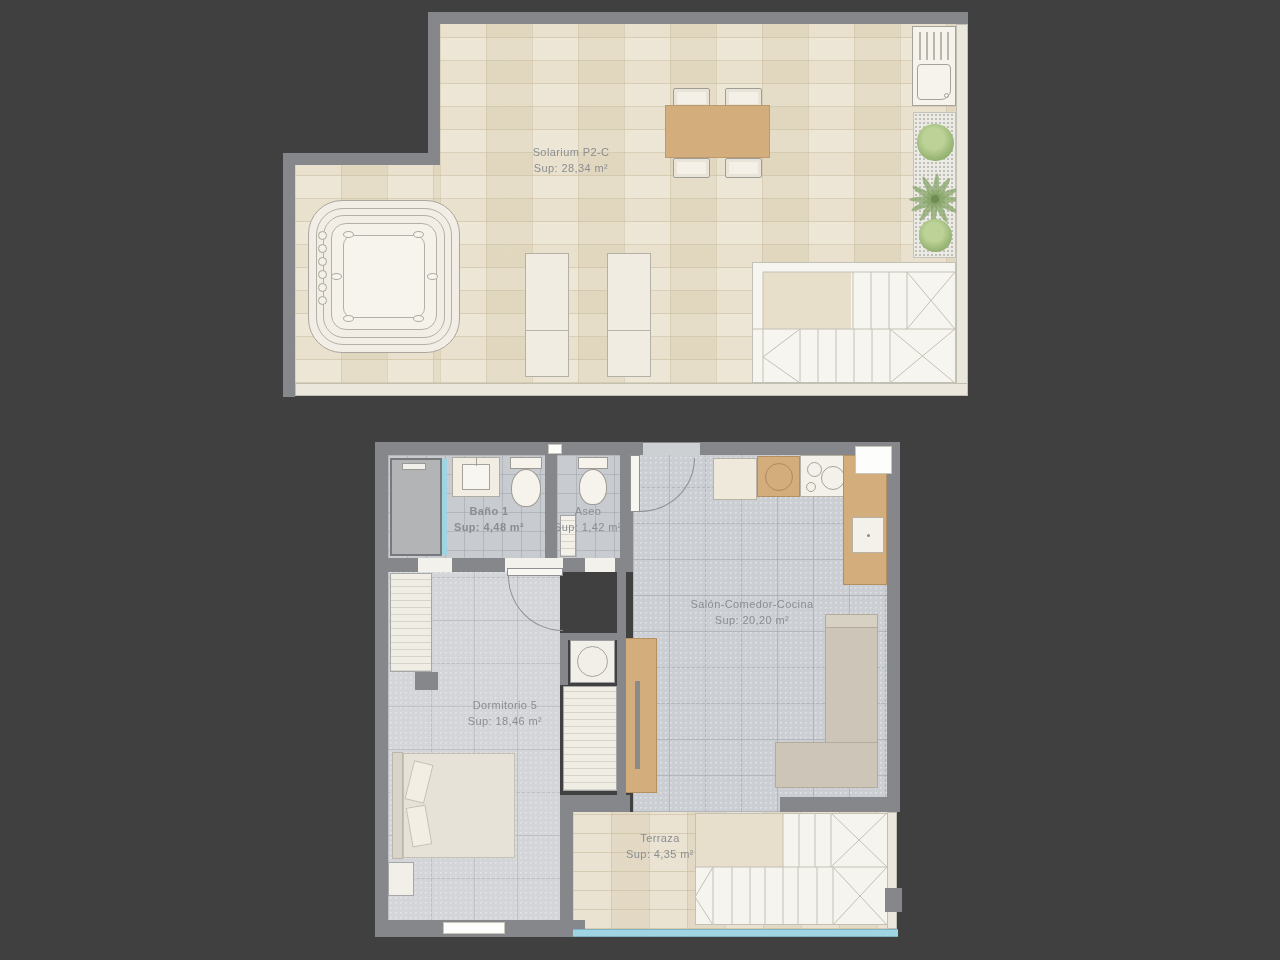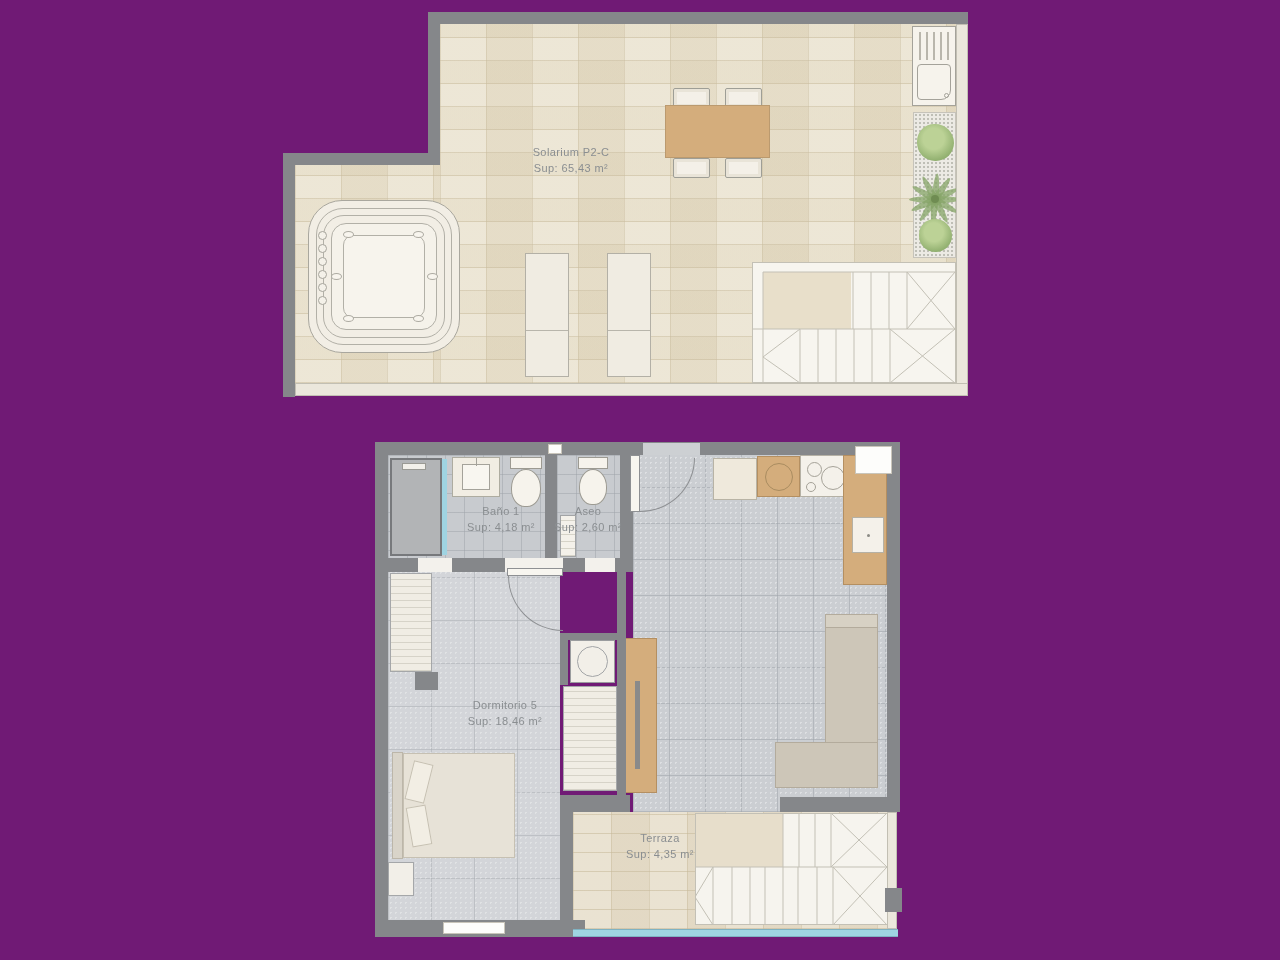--- a/index.html
+++ b/index.html
@@ -1,16 +1,16 @@
 <!DOCTYPE html>
 <html style="--c-wall: #85878a; --c-beige_tile: #e8dfc9; --c-gray_tile: #cbced2; --c-wood: #d4ad7c; --c-glass: #9fd4e2; --c-plant: #94b272; --c-label_text: #8a8e91;"><head>
 <meta charset="utf-8">
 <style>
   html,body{margin:0;padding:0;background:#fff;}
-  #stage{position:relative;width:1280px;height:960px;background:#701a75;overflow:hidden;
+  #stage{position:relative;width:1280px;height:960px;background:#404040;overflow:hidden;
          font-family:"Liberation Sans",sans-serif;}
   .abs{position:absolute;}
   .wall{background:var(--c-wall,#85878a);}
   
   .beige{background-color:var(--c-beige_tile,#e8dfc9);
     background-image:
       repeating-linear-gradient(0deg, rgba(201,188,158,.55) 0 1px, rgba(0,0,0,0) 1px 23px),
       repeating-linear-gradient(90deg, rgba(201,188,158,.45) 0 1px, rgba(0,0,0,0) 1px 46px),
       repeating-linear-gradient(90deg, rgba(255,255,255,.16) 0 46px, rgba(190,176,142,.10) 46px 92px),
       repeating-linear-gradient(0deg, rgba(255,255,255,.10) 0 23px, rgba(190,176,142,.08) 23px 46px);}
@@ -149,21 +149,21 @@
 
   <div class="abs wall" style="left:428px;top:12px;width:540px;height:12px;"></div>
   <div class="abs wall" style="left:428px;top:12px;width:12px;height:153px;"></div>
   <div class="abs wall" style="left:283px;top:153px;width:157px;height:12px;"></div>
   <div class="abs wall" style="left:283px;top:153px;width:12px;height:244px;"></div>
   <div class="abs parapet" style="left:295px;top:383px;width:673px;height:13px;"></div>
   <div class="abs parapet" style="left:956px;top:24px;width:12px;height:360px;"></div>
 
   <div class="abs lbl" style="left:480px;top:144px;width:182px;">
     <div>Solarium P2-C</div>
-    <div>Sup: 65,43 m²</div>
+    <div>Sup: 28,34 m²</div>
   </div>
 
   <div class="abs btile" style="left:388px;top:455px;width:157px;height:115px;"></div>
   <div class="abs btile" style="left:557px;top:455px;width:76px;height:115px;"></div>
   <div class="abs gtile" style="left:633px;top:455px;width:254px;height:357px;"></div>
   <div class="abs dtile" style="left:388px;top:570px;width:172px;height:352px;"></div>
   <div class="abs terr" style="left:573px;top:812px;width:314px;height:117px;"></div>
 
   <div class="abs" style="left:390px;top:458px;width:52px;height:98px;background:#b2b4b6;border:2px solid #77797c;box-sizing:border-box;">
     <div class="abs" style="left:10px;top:3px;width:24px;height:7px;background:#f2f0ea;border:1px solid #9a9a94;box-sizing:border-box;"></div>
@@ -263,27 +263,31 @@
   <div class="abs" style="left:643px;top:443px;width:57px;height:12px;background:#cdd0d3;"></div>
   <div class="abs" style="left:855px;top:446px;width:37px;height:28px;background:#fdfdfb;border:1px solid #c9c5ba;box-sizing:border-box;"></div>
   <div class="abs" style="left:443px;top:922px;width:62px;height:12px;background:#fdfdfb;border:1px solid #c9c5ba;box-sizing:border-box;"></div>
   <div class="abs" style="left:573px;top:929px;width:325px;height:8px;background:var(--c-glass,#9fd4e2);border-top:1px solid #7fb2c2;border-bottom:1px solid #7fb2c2;box-sizing:border-box;"></div>
 
   <div class="abs" style="left:630px;top:455px;width:10px;height:57px;background:#f8f6f0;border:1px solid #8e9093;box-sizing:border-box;"></div>
   <div class="abs" style="left:640px;top:458px;width:55px;height:54px;border:0 solid #8e9093;border-right-width:1px;border-bottom-width:1px;border-radius:0 0 100% 0;box-sizing:border-box;"></div>
   <div class="abs" style="left:507px;top:568px;width:56px;height:8px;background:#f8f6f0;border:1px solid #8e9093;box-sizing:border-box;"></div>
   <div class="abs" style="left:508px;top:576px;width:55px;height:55px;border:0 solid #8e9093;border-left-width:1px;border-bottom-width:1px;border-radius:0 0 0 100%;box-sizing:border-box;"></div>
 
-  <div class="abs lbl" style="left:440px;top:503px;width:122px;">
+  <div class="abs lbl" style="left:428px;top:503px;width:122px;font-weight:bold;">
     <div>Baño 1</div>
-    <div>Sup: 4,18 m²</div>
+    <div>Sup: 4,48 m²</div>
   </div>
   <div class="abs lbl" style="left:546px;top:503px;width:84px;">
     <div>Aseo</div>
-    <div>Sup: 2,60 m²</div>
+    <div>Sup: 1,42 m²</div>
+  </div>
+  <div class="abs lbl" style="left:652px;top:596px;width:200px;">
+    <div>Salón-Comedor-Cocina</div>
+    <div>Sup: 20,20 m²</div>
   </div>
   <div class="abs lbl" style="left:430px;top:697px;width:150px;">
     <div>Dormitorio 5</div>
     <div>Sup: 18,46 m²</div>
   </div>
   <div class="abs lbl" style="left:595px;top:830px;width:130px;">
     <div>Terraza</div>
     <div>Sup: 4,35 m²</div>
   </div>
 

